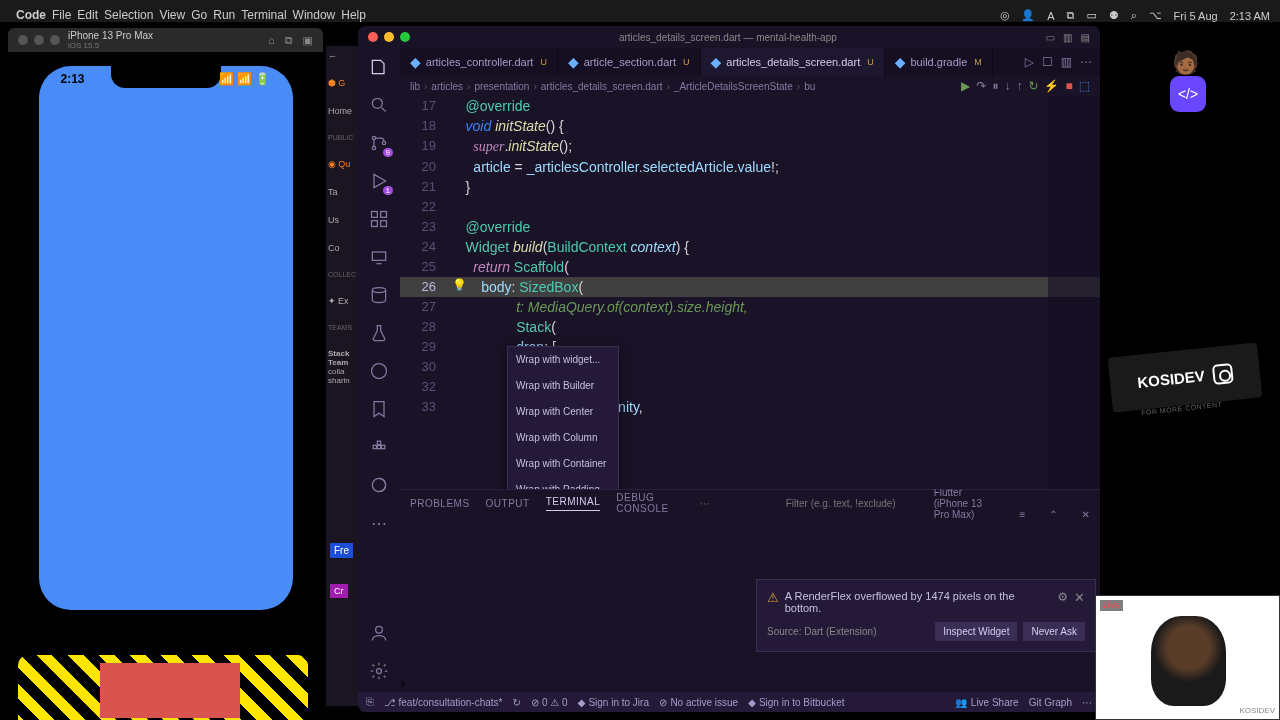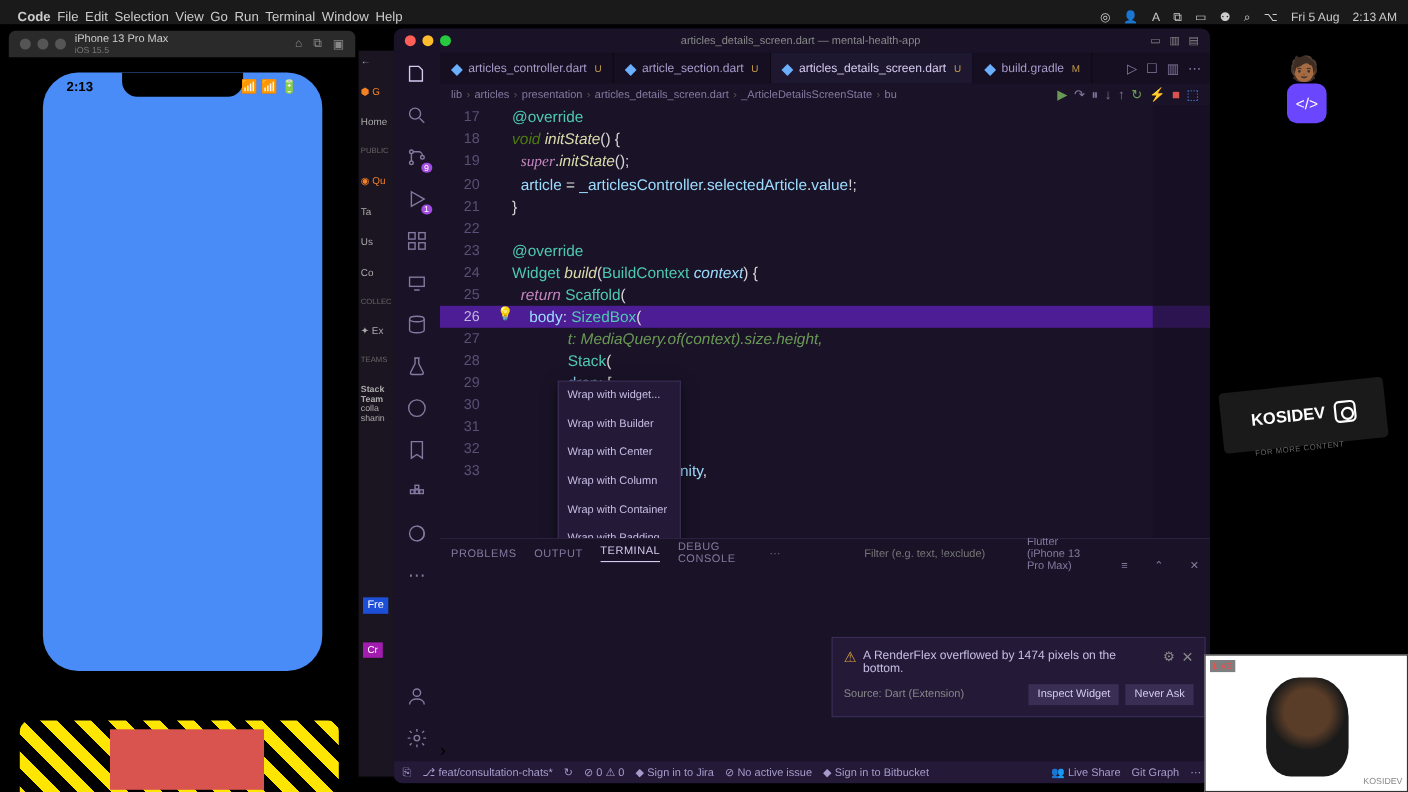--- a/index.html
+++ b/index.html
@@ -48,25 +48,25 @@
 .tab .dot { color: #6ab0ff; font-size: 14px; }
 .tab .mod { color: #c89e48; font-size: 9px; margin-left: 2px; }
 .tabs-right { margin-left: auto; display: flex; align-items: center; gap: 8px; padding: 0 8px; color: #847aa0; font-size: 12px; }
 .breadcrumb { height: 20px; display: flex; align-items: center; padding: 0 10px; font-size: 10px; color: #847aa0; gap: 4px; background: #1a1328; }
 .breadcrumb .sep { color: #555; }
 .bc-right { margin-left: auto; display: flex; gap: 6px; font-size: 12px; }
 
 .code { flex: 1; background: #1a1328; font-family: Menlo, Consolas, monospace; font-size: 14px; line-height: 20px; overflow: hidden; position: relative; }
 .line { display: flex; align-items: flex-start; }
 .gutter { width: 50px; text-align: right; padding-right: 14px; color: #5a4f75; user-select: none; font-size: 13px; }
-.line.hl { background: #4c1d95; }
+.line.hl { background: #404040; }
 .line.hl .gutter { color: #c0b5de; }
 .bulb { position: absolute; left: 52px; top: 179px; font-size: 12px; }
 .code-content { white-space: pre; }
-.c-keyword { color: #4d7c0f; font-style: italic; }
+.c-keyword { color: #3b82f6; font-style: italic; }
 .c-override { color: #4ec9b0; }
 .c-type { color: #4ec9b0; }
 .c-method { color: #dcdcaa; font-style: italic; }
 .c-prop { color: #9cdcfe; }
 .c-punct { color: #d4d4d4; }
 .c-this { color: #c586c0; font-style: italic; font-family: Liberation Serif, serif; }
 .c-param { color: #9cdcfe; font-style: italic; }
 .c-class { color: #4ec9b0; }
 .c-comment { color: #6a9955; font-style: italic; }
 .c-ret { color: #c586c0; font-style: italic; }
@@ -403,24 +403,20 @@
           </div>
           <div class="line">
             <span class="gutter">29</span>
             <span class="code-content">                 <span class="c-prop">dren</span><span class="c-punct">: [</span></span>
           </div>
           <div class="line">
             <span class="gutter">30</span>
             <span class="code-content">                 <span class="c-class">Lumn</span><span class="c-punct">(</span></span>
           </div>
           <div class="line">
-            <span class="gutter">31</span>
-            <span class="code-content">                 <span class="c-prop">children</span><span class="c-punct">: [</span></span>
-          </div>
-          <div class="line">
             <span class="gutter">32</span>
             <span class="code-content">                   <span class="c-class">Container</span><span class="c-punct">(</span></span>
           </div>
           <div class="line">
             <span class="gutter">33</span>
             <span class="code-content">                   <span class="c-prop">idth</span><span class="c-punct">:</span> <span class="c-prop">double</span><span class="c-punct">.</span><span class="c-prop">infinity</span><span class="c-punct">,</span></span>
           </div>
       <span class="bulb">💡</span>
           <div class="minimap"></div>
           <div class="quickfix" id="quickfix-container">

